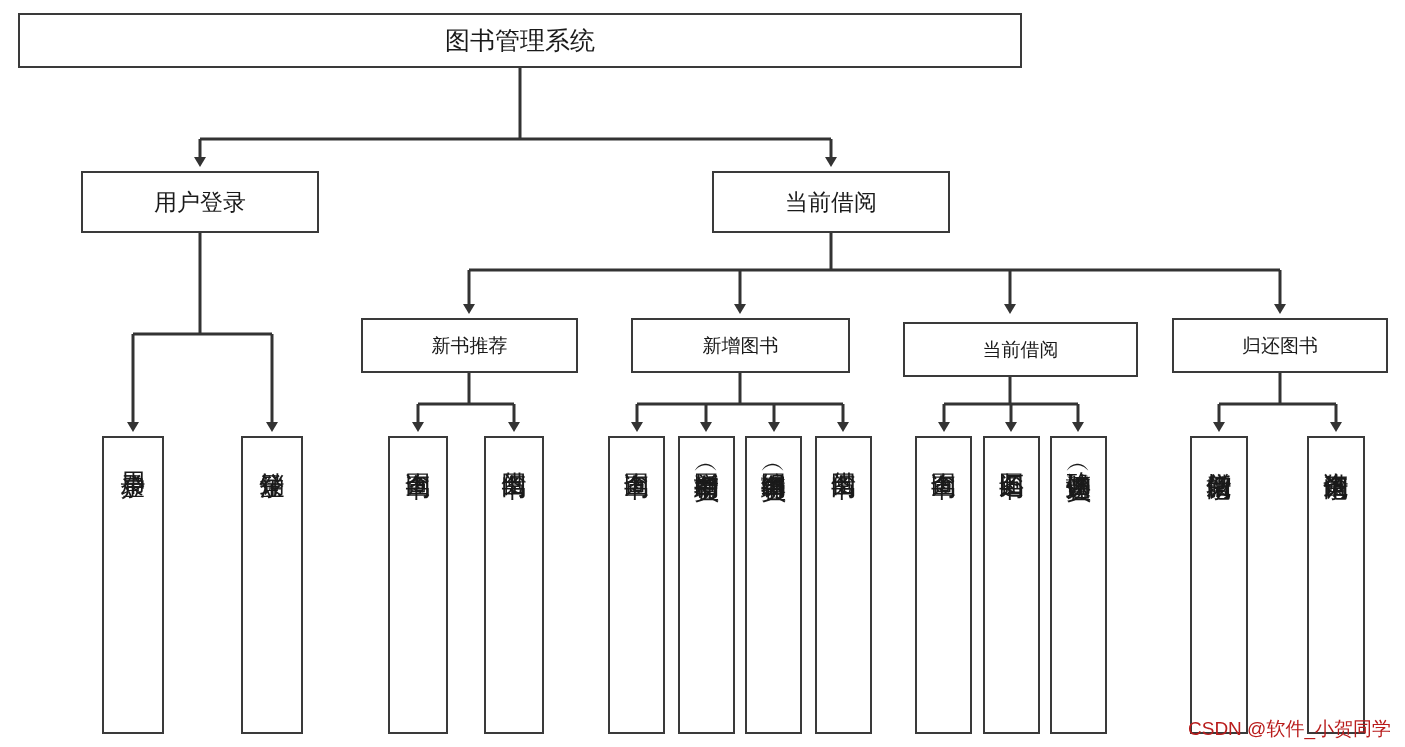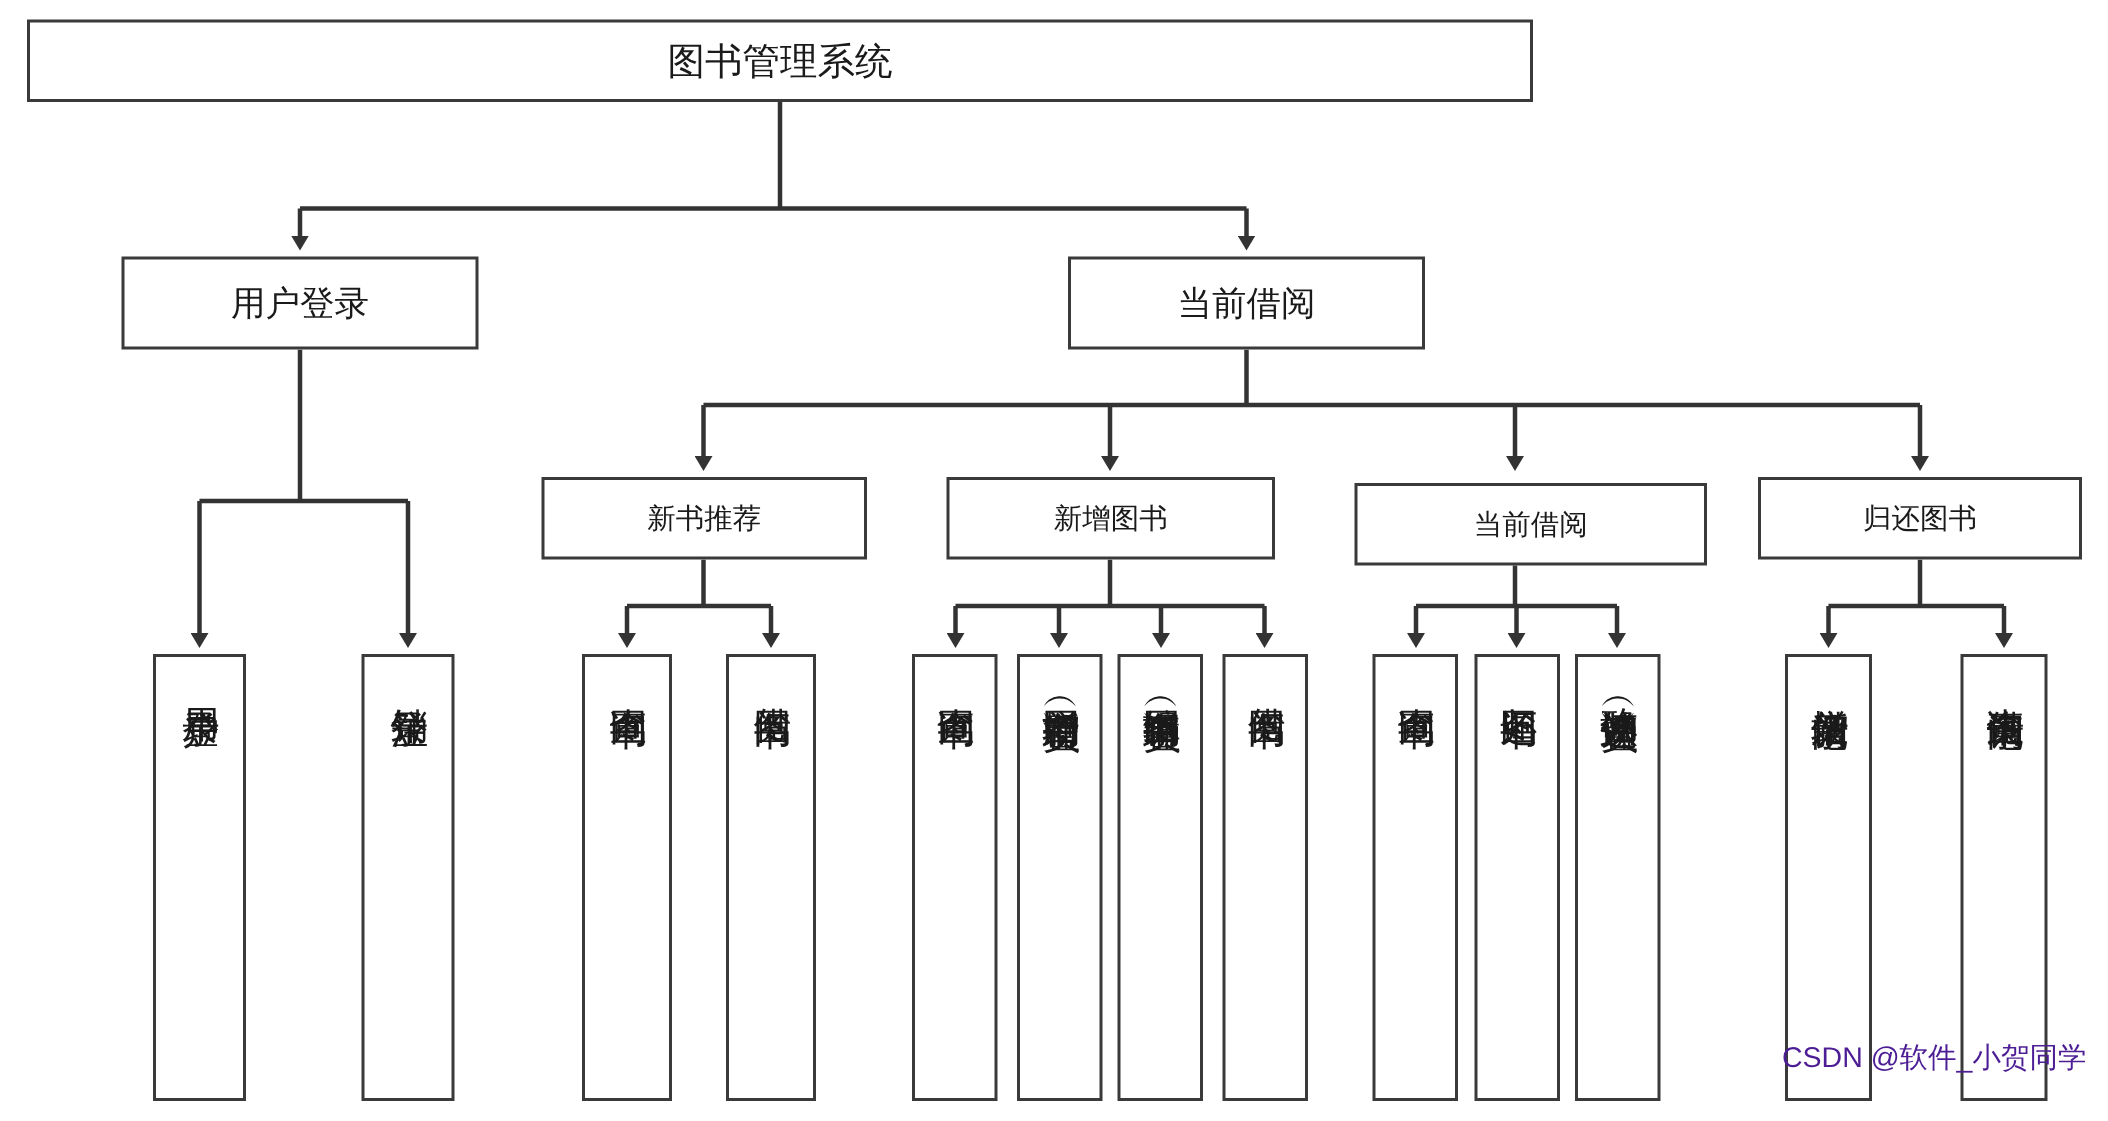--- a/index.html
+++ b/index.html
@@ -49,23 +49,23 @@
   .node.leaf .label {
     writing-mode: vertical-rl;
     text-orientation: upright;
     font-size: 25px;
     line-height: 1.08;
     letter-spacing: 1px;
   }
   #watermark {
     position: absolute;
     left: 1188px;
-    top: 692px;
+    top: 716px;
     font-size: 19px;
-    color: #4c1d95;
+    color: #b91c1c;
     white-space: nowrap;
     z-index: 3;
     font-family: "Liberation Sans", "DejaVu Sans", sans-serif;
   }
 </style>
 </head>
 <body>
 
 <div id="canvas">
 

